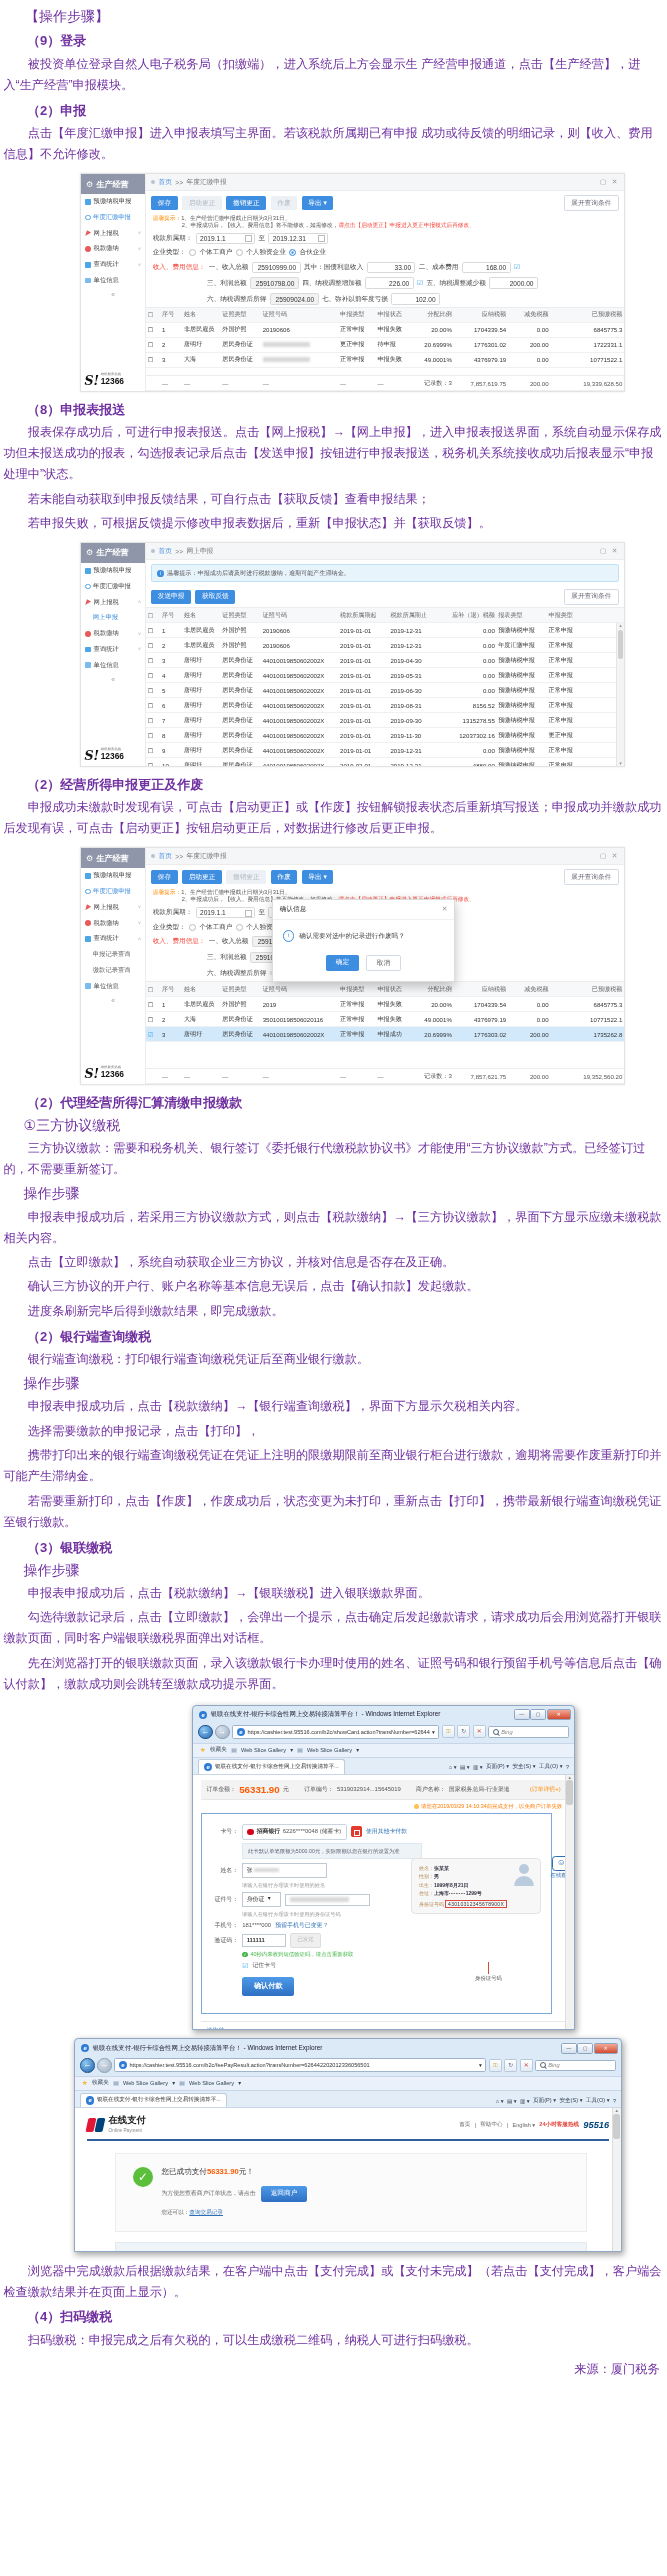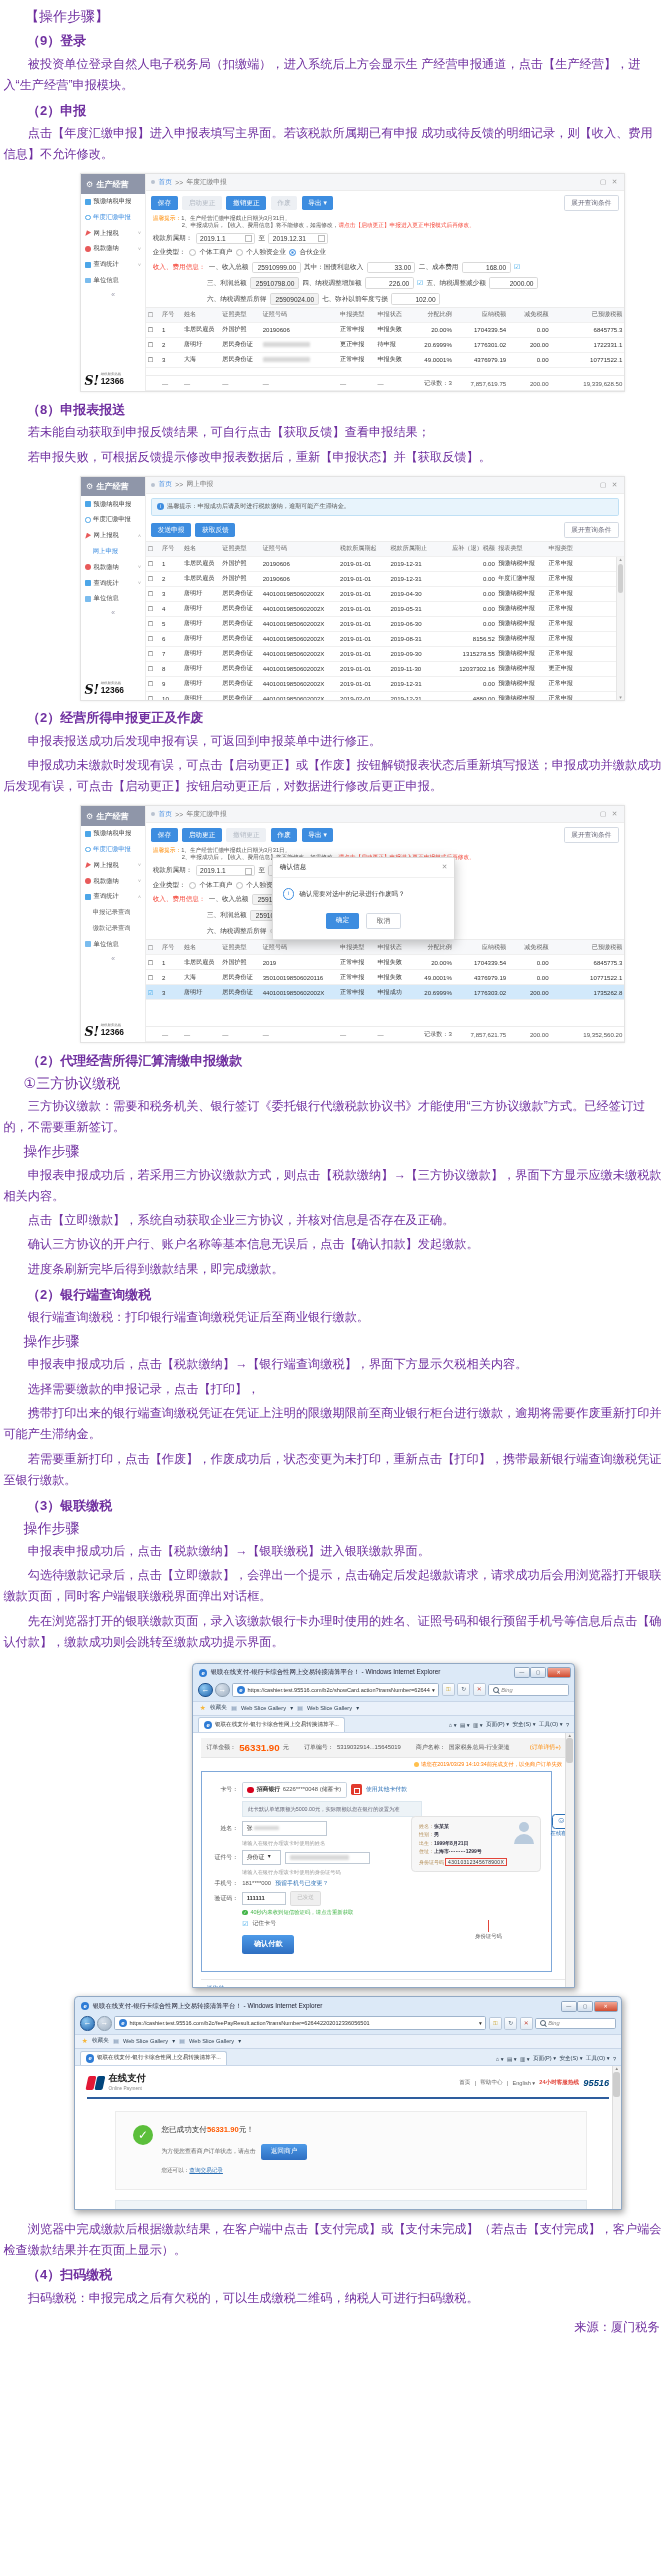--- a/index.html
+++ b/index.html
@@ -344,20 +344,21 @@
           <span class="c w42">—</span>
           <span class="c w46 rt">记录数：3</span>
           <span class="c w64 rt">7,857,619.75</span>
           <span class="c w48 rt">200.00</span>
           <span class="c wfx rt">19,339,628.50</span>
         </div>
     </div>
   </div>
 
   <div class="h2">（8）申报表报送</div>
+  <p>报表保存成功后，可进行申报表报送。点击【网上报税】→【网上申报】，进入申报表报送界面，系统自动显示保存成功但未报送成功的报表，勾选报表记录后点击【发送申报】按钮进行申报表报送，税务机关系统接收成功后报表显示“申报处理中”状态。</p>
   <p>若未能自动获取到申报反馈结果，可自行点击【获取反馈】查看申报结果；</p>
   <p>若申报失败，可根据反馈提示修改申报表数据后，重新【申报状态】并【获取反馈】。</p>
 
   <div class="sh sh2">
     <div class="sd">
       <div class="sd-h">
           <span>⚙</span>
           <span>生产经营</span>
         </div>
       <div class="sd-i">
@@ -573,21 +574,20 @@
             <span class="c w58">2019-04-30</span>
             <span class="c w70 rt">0.00</span>
             <span class="c w58">预缴纳税申报</span>
             <span class="c wfx">正常申报</span>
           </div>
         </div>
     </div>
   </div>
 
   <div class="h2">（2）经营所得申报更正及作废</div>
-  <p>申报表报送成功后发现申报有误，可返回到申报菜单中进行修正。</p>
   <p>申报成功未缴款时发现有误，可点击【启动更正】或【作废】按钮解锁报表状态后重新填写报送；申报成功并缴款成功后发现有误，可点击【启动更正】按钮启动更正后，对数据进行修改后更正申报。</p>
 
   <div class="sh sh3">
     <div class="sd">
       <div class="sd-h">
           <span>⚙</span>
           <span>生产经营</span>
         </div>
       <div class="sd-i">
           <span class="ic ic-b"></span>

